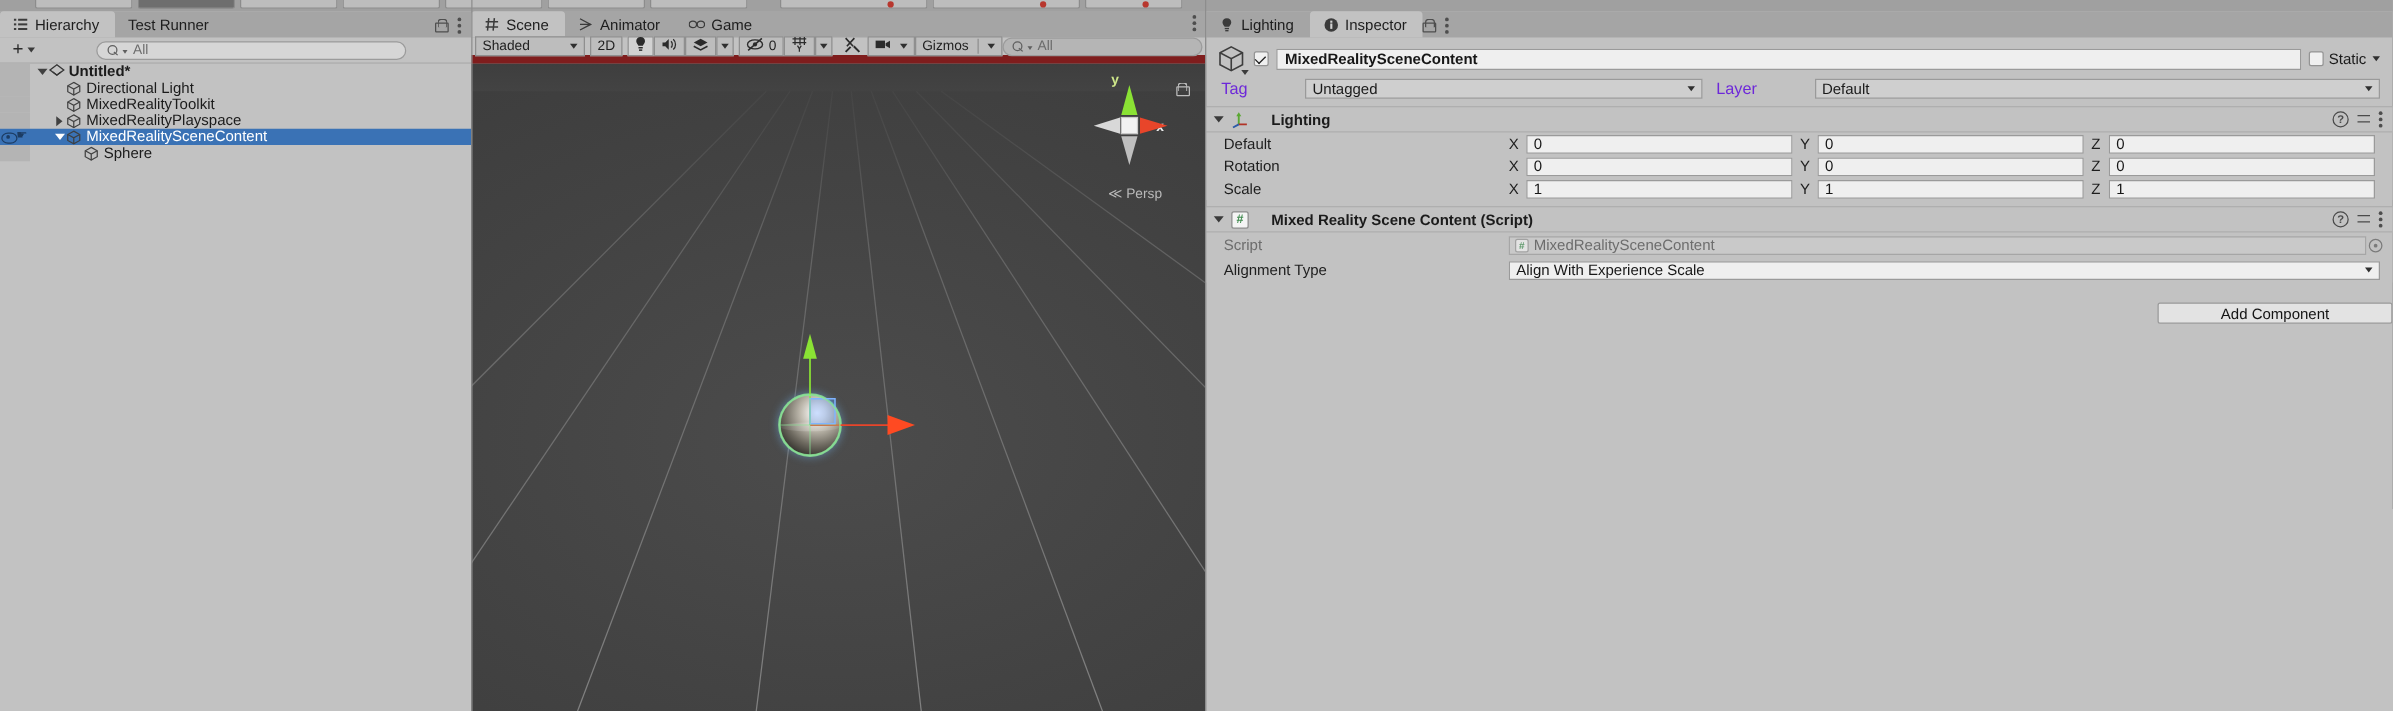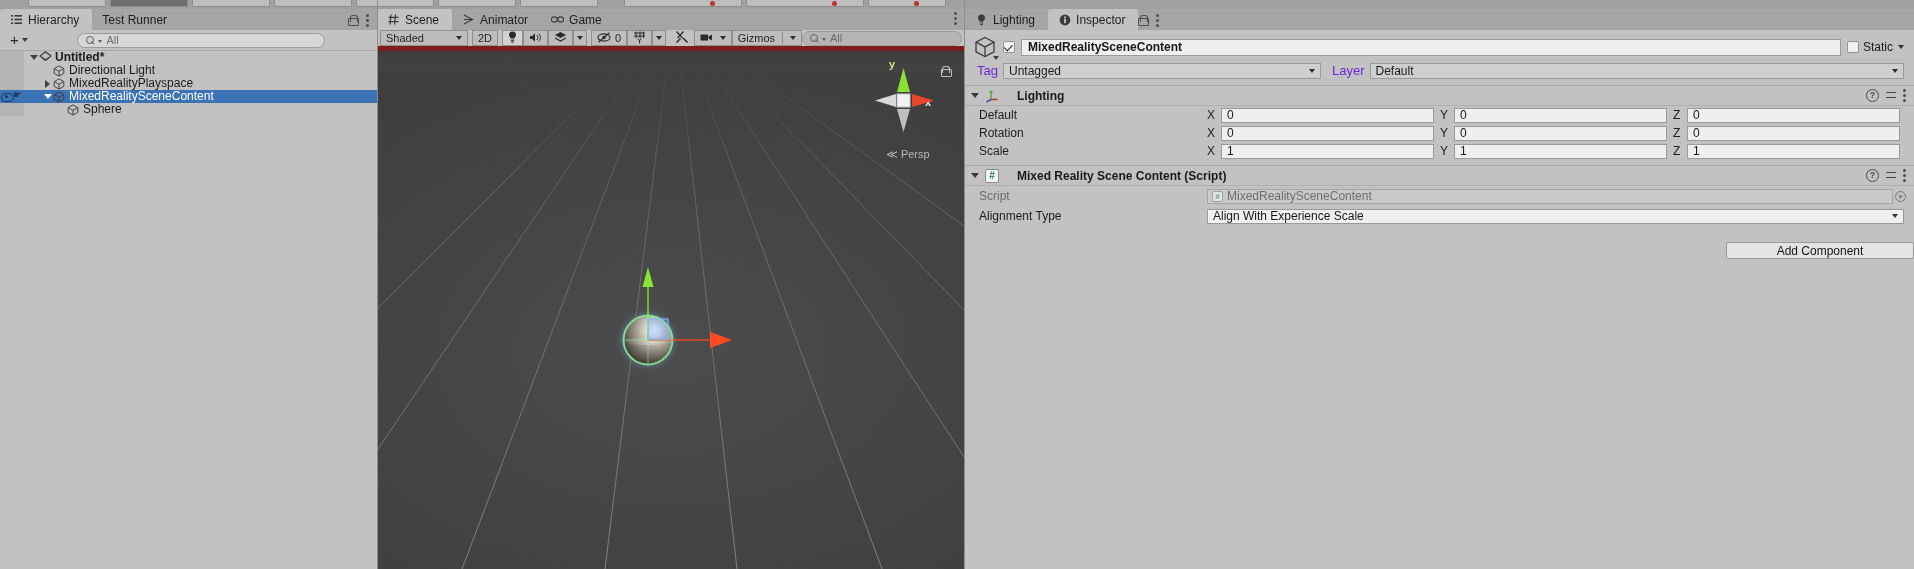--- a/index.html
+++ b/index.html
@@ -136,21 +136,21 @@
   .scenecube{ width:13px;height:13px; margin-right:3px; }
   .hlabel{ line-height:13px; }
   .hlabel.bold{ font-weight:bold; }
 
   
   #scene{ left:377px; top:9px; width:588px; height:560px; background:#a5a5a5; }
   .s-tabbar{ height:21px; background:#a5a5a5; display:flex; align-items:center; }
   .s-tabbar .tabspacer{ flex:1; }
   .s-toolbar{
     height:21px; background:#c2c2c2; display:flex; align-items:center; gap:0; padding:0 3px;
-    border-bottom:5px solid #7f1d1d;
+    border-bottom:7px solid #7f1d1d;
   }
   .tb{
     height:16px; display:flex; align-items:center; justify-content:center; gap:3px;
     background:#bdbdbd; border:1px solid #8f8f8f; color:#1f1f1f; font-size:11px;
     padding:0 5px; cursor:default;
   }
   .tb.sep{ margin-left:4px; }
   .tb.nobd{ border:none; background:transparent; }
   .dd{ width:0;height:0;border-left:3px solid transparent;border-right:3px solid transparent;
        border-top:4px solid #2f2f2f; margin-left:4px; }
@@ -225,21 +225,21 @@
   .namefield{
     flex:1; height:17px; background:#efefef; border:1px solid #9a9a9a; display:flex; align-items:center;
     padding:0 6px; font-weight:bold; font-size:12px; color:#171717;
   }
   .staticwrap{ display:flex; align-items:center; gap:4px; font-size:12px; padding-right:4px; }
 
   .i-row2{ display:flex; align-items:center; height:20px; padding:1px 6px 0 12px; gap:5px; }
   .lbl{ font-size:13px; color:#6d28d9; }
   .combo{
     height:16px; background:#cfcfcf; border:1px solid #9a9a9a; display:flex; align-items:center;
-    justify-content:space-between; padding:0 5px; font-size:12px; color:#1a1a1a;
+    justify-content:space-between; padding:0 5px; font-size:12px; color:#1a1a1a;margin-left:41px;
   }
 
   .comp{
     margin-top:5px; background:#c2c2c2; border-top:1px solid #a9a9a9;
   }
   .comp-head{
     height:20px; display:flex; align-items:center; gap:6px; padding:0 8px 0 6px;
     background:#c2c2c2; border-bottom:1px solid #aeaeae;
   }
   .comp-head .foldtri{
@@ -379,20 +379,32 @@
           <div class="gutter"></div>
           <span class="indent" style="width: 42px;"></span>
           <span class="twisty"></span>
           <span class="cubeico">
             <svg width="12" height="12" viewBox="0 0 12 12">
               <path d="M6 0.9 L10.8 3.6 L10.8 8.4 L6 11.1 L1.2 8.4 L1.2 3.6 Z" fill="none" stroke="#3d3d3d" stroke-width="1"></path>
               <path d="M1.2 3.6 L6 6.3 L10.8 3.6 M6 6.3 L6 11.1" fill="none" stroke="#3d3d3d" stroke-width="1"></path>
             </svg>
           </span>
           <span class="hlabel">Directional Light</span>
+        </div>
+        <div class="hrow">
+          <div class="gutter"></div>
+          <span class="indent" style="width: 42px;"></span>
+          <span class="twisty"></span>
+          <span class="cubeico">
+            <svg width="12" height="12" viewBox="0 0 12 12">
+              <path d="M6 0.9 L10.8 3.6 L10.8 8.4 L6 11.1 L1.2 8.4 L1.2 3.6 Z" fill="none" stroke="#3d3d3d" stroke-width="1"></path>
+              <path d="M1.2 3.6 L6 6.3 L10.8 3.6 M6 6.3 L6 11.1" fill="none" stroke="#3d3d3d" stroke-width="1"></path>
+            </svg>
+          </span>
+          <span class="hlabel">MixedRealityToolkit</span>
         </div>
         <div class="hrow">
           <div class="gutter"></div>
           <span class="indent" style="width: 42px;"></span>
           <span class="twisty">
             <span class="tri-r"></span>
           </span>
           <span class="cubeico">
             <svg width="12" height="12" viewBox="0 0 12 12">
               <path d="M6 0.9 L10.8 3.6 L10.8 8.4 L6 11.1 L1.2 8.4 L1.2 3.6 Z" fill="none" stroke="#3d3d3d" stroke-width="1"></path>

